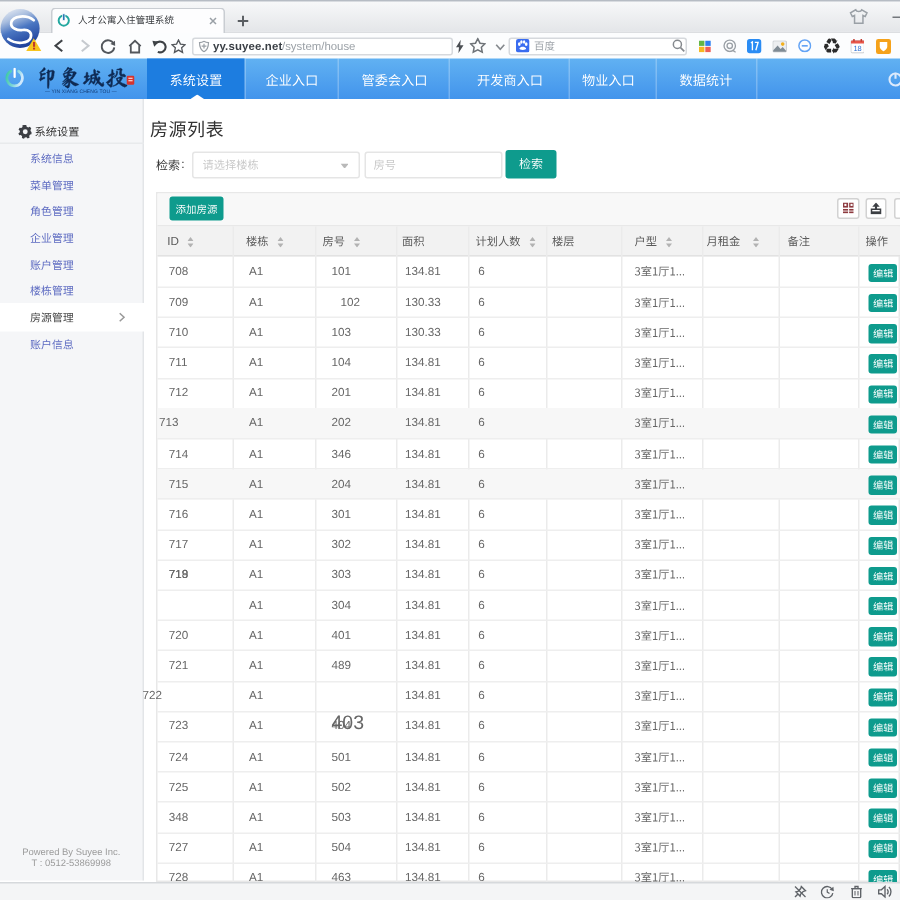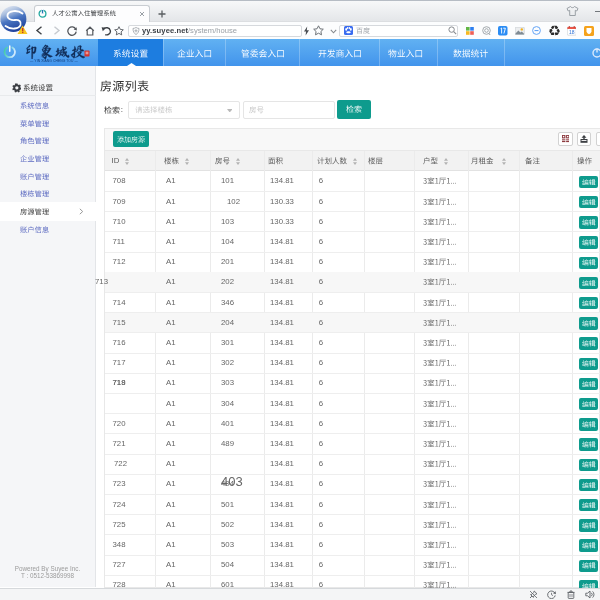--- a/index.html
+++ b/index.html
@@ -606,21 +606,21 @@
     </svg>
     <div style="position:absolute;left:579.4px;top:256.5px;width:18.5px;height:12.5px;background:#0e9b8d;border-radius:2px"></div>
     <svg style="position:absolute;left:582.2px;top:259.3px;" width="13.6" height="6.8" viewBox="0 0 2000 1000" preserveAspectRatio="none">
       <g fill="#ffffff" transform="translate(0,880) scale(1,-1)">
         <use href="#g7f16" x="0"></use>
         <use href="#g8f91" x="1000"></use>
       </g>
     </svg>
     <div style="position:absolute;left:104.5px;top:272.2px;width:495.5px;height:20.2px;background:#f7f7f7"></div>
     <div style="position:absolute;left:104.5px;top:291.9px;width:495.5px;height:1px;background:#eeeeee"></div>
-    <span style="position:absolute;left:95px;top:278.3px;font-size:7.8px;line-height:7.8px;color:#666;white-space:pre;">713</span>
+    <span style="position:absolute;left:106px;top:278.3px;font-size:7.8px;line-height:7.8px;color:#666;white-space:pre;">713</span>
     <span style="position:absolute;left:166px;top:278.3px;font-size:7.8px;line-height:7.8px;color:#666;white-space:pre;">A1</span>
     <span style="position:absolute;left:221px;top:278.3px;font-size:7.8px;line-height:7.8px;color:#666;white-space:pre;">202</span>
     <span style="position:absolute;left:270px;top:278.3px;font-size:7.8px;line-height:7.8px;color:#666;white-space:pre;">134.81</span>
     <span style="position:absolute;left:318.75px;top:278.3px;font-size:7.8px;line-height:7.8px;color:#666;white-space:pre;">6</span>
     <svg style="position:absolute;left:422.5px;top:278.45px;" width="33.7425" height="7.5" viewBox="0 0 4499 1000" preserveAspectRatio="none">
       <g fill="#666666" transform="translate(0,880) scale(1,-1)">
         <use href="#g0033" x="0"></use>
         <use href="#g5ba4" x="555"></use>
         <use href="#g0031" x="1555"></use>
         <use href="#g5385" x="2110"></use>
@@ -832,21 +832,21 @@
       </g>
     </svg>
     <div style="position:absolute;left:579.4px;top:438.29999999999995px;width:18.5px;height:12.5px;background:#0e9b8d;border-radius:2px"></div>
     <svg style="position:absolute;left:582.2px;top:441.1px;" width="13.6" height="6.8" viewBox="0 0 2000 1000" preserveAspectRatio="none">
       <g fill="#ffffff" transform="translate(0,880) scale(1,-1)">
         <use href="#g7f16" x="0"></use>
         <use href="#g8f91" x="1000"></use>
       </g>
     </svg>
     <div style="position:absolute;left:104.5px;top:473.7px;width:495.5px;height:1px;background:#eeeeee"></div>
-    <span style="position:absolute;left:114px;top:460.1px;font-size:7.8px;line-height:7.8px;color:#666;white-space:pre;">722</span>
+    <span style="position:absolute;left:95px;top:460.1px;font-size:7.8px;line-height:7.8px;color:#666;white-space:pre;">722</span>
     <span style="position:absolute;left:166px;top:460.1px;font-size:7.8px;line-height:7.8px;color:#666;white-space:pre;">A1</span>
     <span style="position:absolute;left:221px;top:478px;font-size:13px;line-height:7.8px;color:#666;white-space:pre;">403</span>
     <span style="position:absolute;left:270px;top:460.1px;font-size:7.8px;line-height:7.8px;color:#666;white-space:pre;">134.81</span>
     <span style="position:absolute;left:318.75px;top:460.1px;font-size:7.8px;line-height:7.8px;color:#666;white-space:pre;">6</span>
     <svg style="position:absolute;left:422.5px;top:460.25px;" width="33.7425" height="7.5" viewBox="0 0 4499 1000" preserveAspectRatio="none">
       <g fill="#666666" transform="translate(0,880) scale(1,-1)">
         <use href="#g0033" x="0"></use>
         <use href="#g5ba4" x="555"></use>
         <use href="#g0031" x="1555"></use>
         <use href="#g5385" x="2110"></use>
@@ -984,21 +984,21 @@
     <div style="position:absolute;left:579.4px;top:559.5px;width:18.5px;height:12.5px;background:#0e9b8d;border-radius:2px"></div>
     <svg style="position:absolute;left:582.2px;top:562.3px;" width="13.6" height="6.8" viewBox="0 0 2000 1000" preserveAspectRatio="none">
       <g fill="#ffffff" transform="translate(0,880) scale(1,-1)">
         <use href="#g7f16" x="0"></use>
         <use href="#g8f91" x="1000"></use>
       </g>
     </svg>
     <div style="position:absolute;left:104.5px;top:594.9000000000001px;width:495.5px;height:1px;background:#eeeeee"></div>
     <span style="position:absolute;left:112.5px;top:581.3000000000001px;font-size:7.8px;line-height:7.8px;color:#666;white-space:pre;">728</span>
     <span style="position:absolute;left:166px;top:581.3000000000001px;font-size:7.8px;line-height:7.8px;color:#666;white-space:pre;">A1</span>
-    <span style="position:absolute;left:221px;top:581.3000000000001px;font-size:7.8px;line-height:7.8px;color:#666;white-space:pre;">601</span>
+    <span style="position:absolute;left:221px;top:581.3000000000001px;font-size:7.8px;line-height:7.8px;color:#666;white-space:pre;">463</span>
     <span style="position:absolute;left:270px;top:581.3000000000001px;font-size:7.8px;line-height:7.8px;color:#666;white-space:pre;">134.81</span>
     <span style="position:absolute;left:318.75px;top:581.3000000000001px;font-size:7.8px;line-height:7.8px;color:#666;white-space:pre;">6</span>
     <svg style="position:absolute;left:422.5px;top:581.45px;" width="33.7425" height="7.5" viewBox="0 0 4499 1000" preserveAspectRatio="none">
       <g fill="#666666" transform="translate(0,880) scale(1,-1)">
         <use href="#g0033" x="0"></use>
         <use href="#g5ba4" x="555"></use>
         <use href="#g0031" x="1555"></use>
         <use href="#g5385" x="2110"></use>
         <use href="#g0031" x="3110"></use>
         <use href="#g002e" x="3665"></use>

